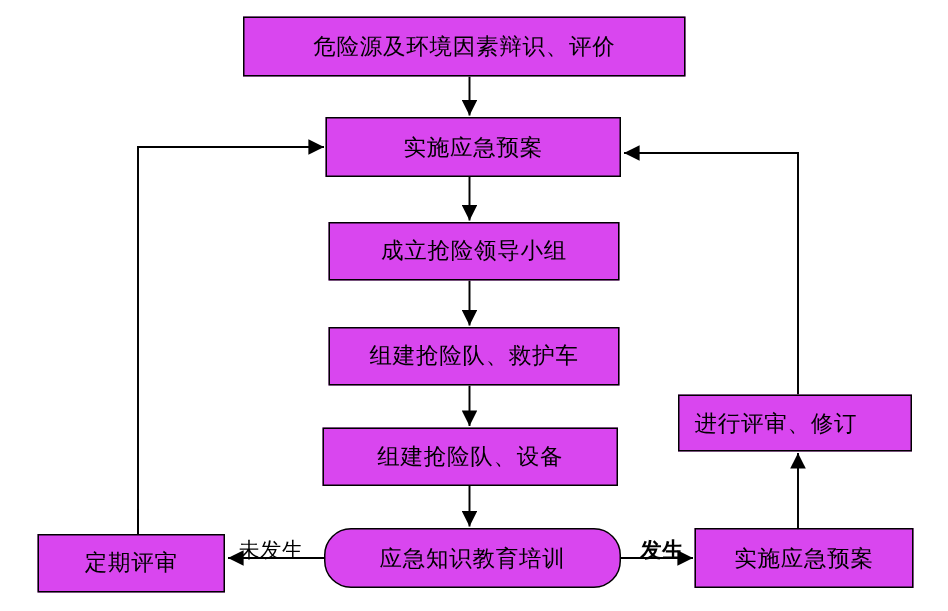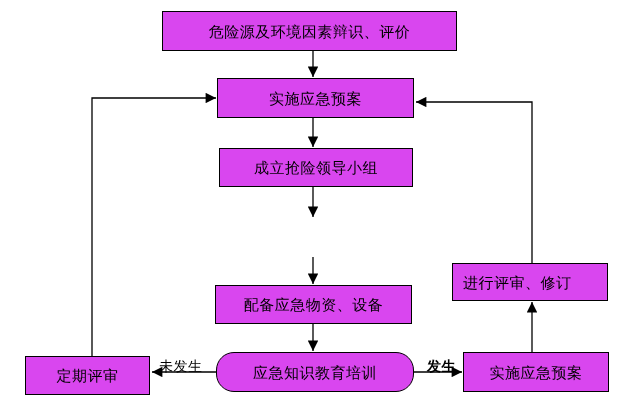--- a/index.html
+++ b/index.html
@@ -83,22 +83,23 @@
     <path d="M532 263 L532 102 L416 102" stroke="#000000" stroke-width="1.3" fill="none" marker-end="url(#arr)"></path>
     <path d="M92 356 L92 98 L216 98" stroke="#000000" stroke-width="1.3" fill="none" marker-end="url(#arr)"></path>
   </svg>
 
   <div class="node n-hazard">危险源及环境因素辩识、评价</div>
 
   <div class="node n-plan">实施应急预案</div>
 
   <div class="node n-leadgroup">成立抢险领导小组</div>
 
+  <div class="node n-team">组建抢险队、救护车</div>
 
-  <div class="node n-supplies">配备应急物资、设备</div>
+  <div class="node n-supplies">组建抢险队、设备</div>
 
   <div class="node n-training">应急知识教育培训</div>
 
   <div class="node n-periodic">定期评审</div>
 
   <div class="node n-revise left-align">进行评审、修订</div>
 
   <div class="node n-implement">实施应急预案</div>
 
   <div class="edge-label l-notoccurred">未发生</div>

